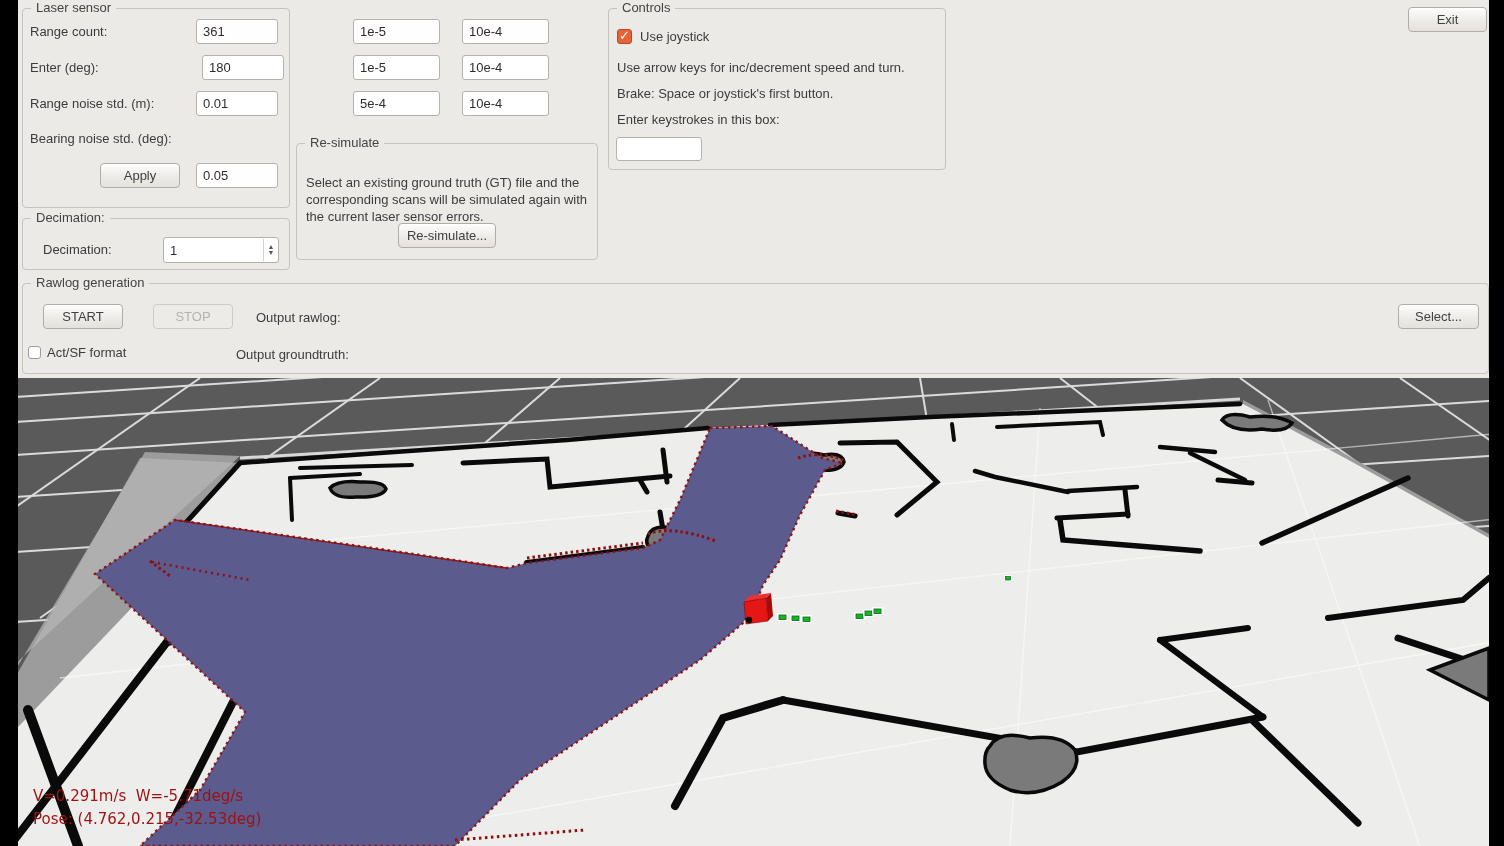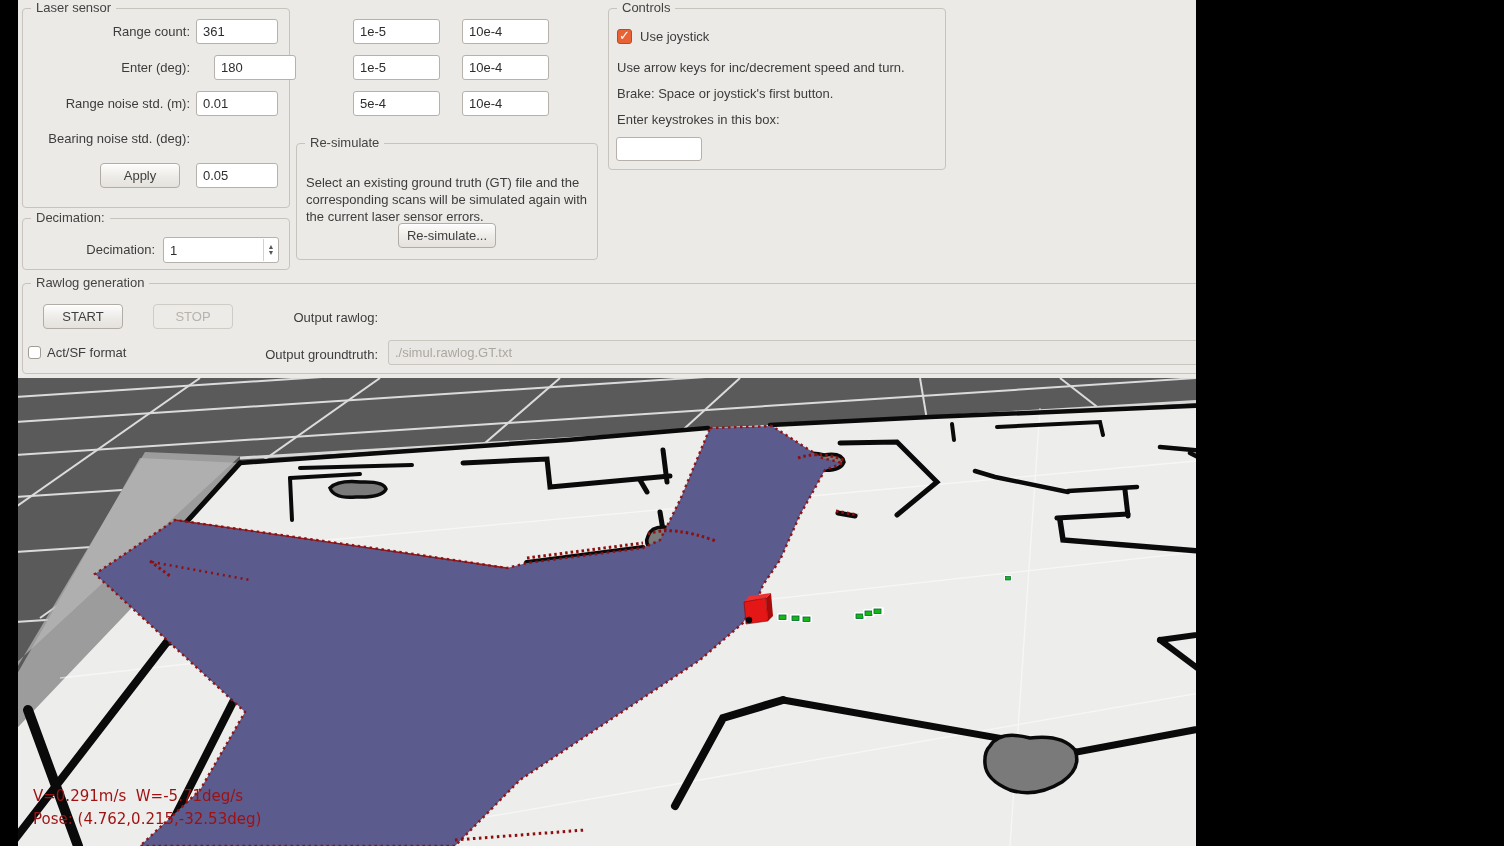--- a/index.html
+++ b/index.html
@@ -1,28 +1,28 @@
 <!DOCTYPE html>
 <html><head>
 <meta charset="utf-8">
 <style>
   html,body{margin:0;padding:0;background:#000;}
-  #screen{position:relative;width:1196px;height:846px;overflow:hidden;
+  #screen{position:relative;width:1504px;height:846px;overflow:hidden;
           font-family:"Liberation Sans","DejaVu Sans",sans-serif;font-size:13px;color:#3c3c3c;
           background:#e5e5e5;text-decoration:underline;}
   #panel{position:absolute;left:18px;top:0;width:1471px;height:378px;background:#eceae7;}
   .strip{position:absolute;top:0;height:846px;background:#000;z-index:50;}
   #strip-left{left:0;width:18px;}
   #strip-right{left:1489px;width:15px;}
 
   .group{position:absolute;border:1px solid #c7c3bd;border-radius:4px;}
   .group-title{position:absolute;top:-9px;left:8px;background:#eceae7;padding:0 5px;color:#434343;}
 
   .lbl{position:absolute;white-space:nowrap;color:#3c3c3c;}
-  .lbl.right{text-align:right;}
+  .lbl.right{text-align:left;}
 
   .tf{position:absolute;box-sizing:border-box;border:1px solid #b6b1aa;border-radius:3px;
       background:#fff;color:#2d2d2d;font:13px "Liberation Sans","DejaVu Sans",sans-serif;
       padding:2px 6px;outline:none;}
   .tf:disabled{background:#e9e7e3;color:#aba7a1;border-color:#c9c5bf;}
 
   .btn{position:absolute;box-sizing:border-box;border:1px solid #b1aca5;border-radius:4px;
        background:linear-gradient(#fdfdfc,#eceae6 60%,#e5e2dd);color:#3f3f3f;
        font:13px "Liberation Sans","DejaVu Sans",sans-serif;cursor:pointer;
        box-shadow:inset 0 1px 0 #fff;}
@@ -51,21 +51,21 @@
 <div id="screen">
 
   <div id="panel">
 
     <div class="group" style="left:4px;top:8px;width:266px;height:198px;">
       <div class="group-title">Laser sensor</div>
     </div>
     <div class="lbl right" style="left:12px;top:24px;width:160px;">Range count:</div>
     <input class="tf" style="left: 178px; top: 19px; width: 82px; height: 25px;" value="361">
     <div class="lbl right" style="left:12px;top:60px;width:160px;">Enter (deg):</div>
-    <input class="tf" style="left: 196px; top: 55px; width: 82px; height: 25px;" value="180">
+    <input class="tf" style="left: 184px; top: 55px; width: 82px; height: 25px;" value="180">
     <div class="lbl right" style="left:12px;top:96px;width:160px;">Range noise std. (m):</div>
     <input class="tf" style="left: 178px; top: 91px; width: 82px; height: 25px;" value="0.01">
     <div class="lbl right" style="left:12px;top:131px;width:160px;">Bearing noise std. (deg):</div>
     <input class="tf" style="left: 178px; top: 126px; width: 82px; height: 25px; margin-top: 37px;" value="0.05">
     <button class="btn" style="left:82px;top:163px;width:80px;height:25px;">Apply</button>
 
     <div class="group" style="left:4px;top:218px;width:266px;height:50px;">
       <div class="group-title">Decimation:</div>
     </div>
     <div class="lbl right" style="left:25px;top:242px;width:112px;">Decimation:</div>
@@ -103,21 +103,20 @@
     <div class="group" style="left:4px;top:283px;width:1465px;height:89px;">
       <div class="group-title">Rawlog generation</div>
     </div>
     <button class="btn" style="left:25px;top:304px;width:80px;height:25px;">START</button>
     <button class="btn disabled" style="left:135px;top:304px;width:80px;height:25px;">STOP</button>
     <div class="lbl right" style="left:238px;top:310px;width:122px;">Output rawlog:</div>
     <button class="btn" style="left:1380px;top:304px;width:81px;height:25px;">Select...</button>
     <span class="cb" style="left:10px;top:346px;width:13px;height:13px;"></span>
     <div class="lbl" style="left:29px;top:345px;">Act/SF format</div>
     <div class="lbl right" style="left:218px;top:347px;width:142px;">Output groundtruth:</div>
-    <input class="tf" style="left: 370px; top: 340px; width: 999px; height: 25px;" disabled="" value="./simul.rawlog.GT.txt">
   </div>
 
   <div id="viewport">
     <svg width="1504" height="468" viewBox="0 0 1504 468">
 
       <rect x="0" y="0" width="1504" height="468" fill="#5a5a5a"></rect>
 
       <g stroke="#f2f2f2" stroke-width="2" opacity="0.85">
         <line x1="0" y1="20" x2="1504" y2="-78"></line>
         <line x1="0" y1="45" x2="1504" y2="-53"></line>

